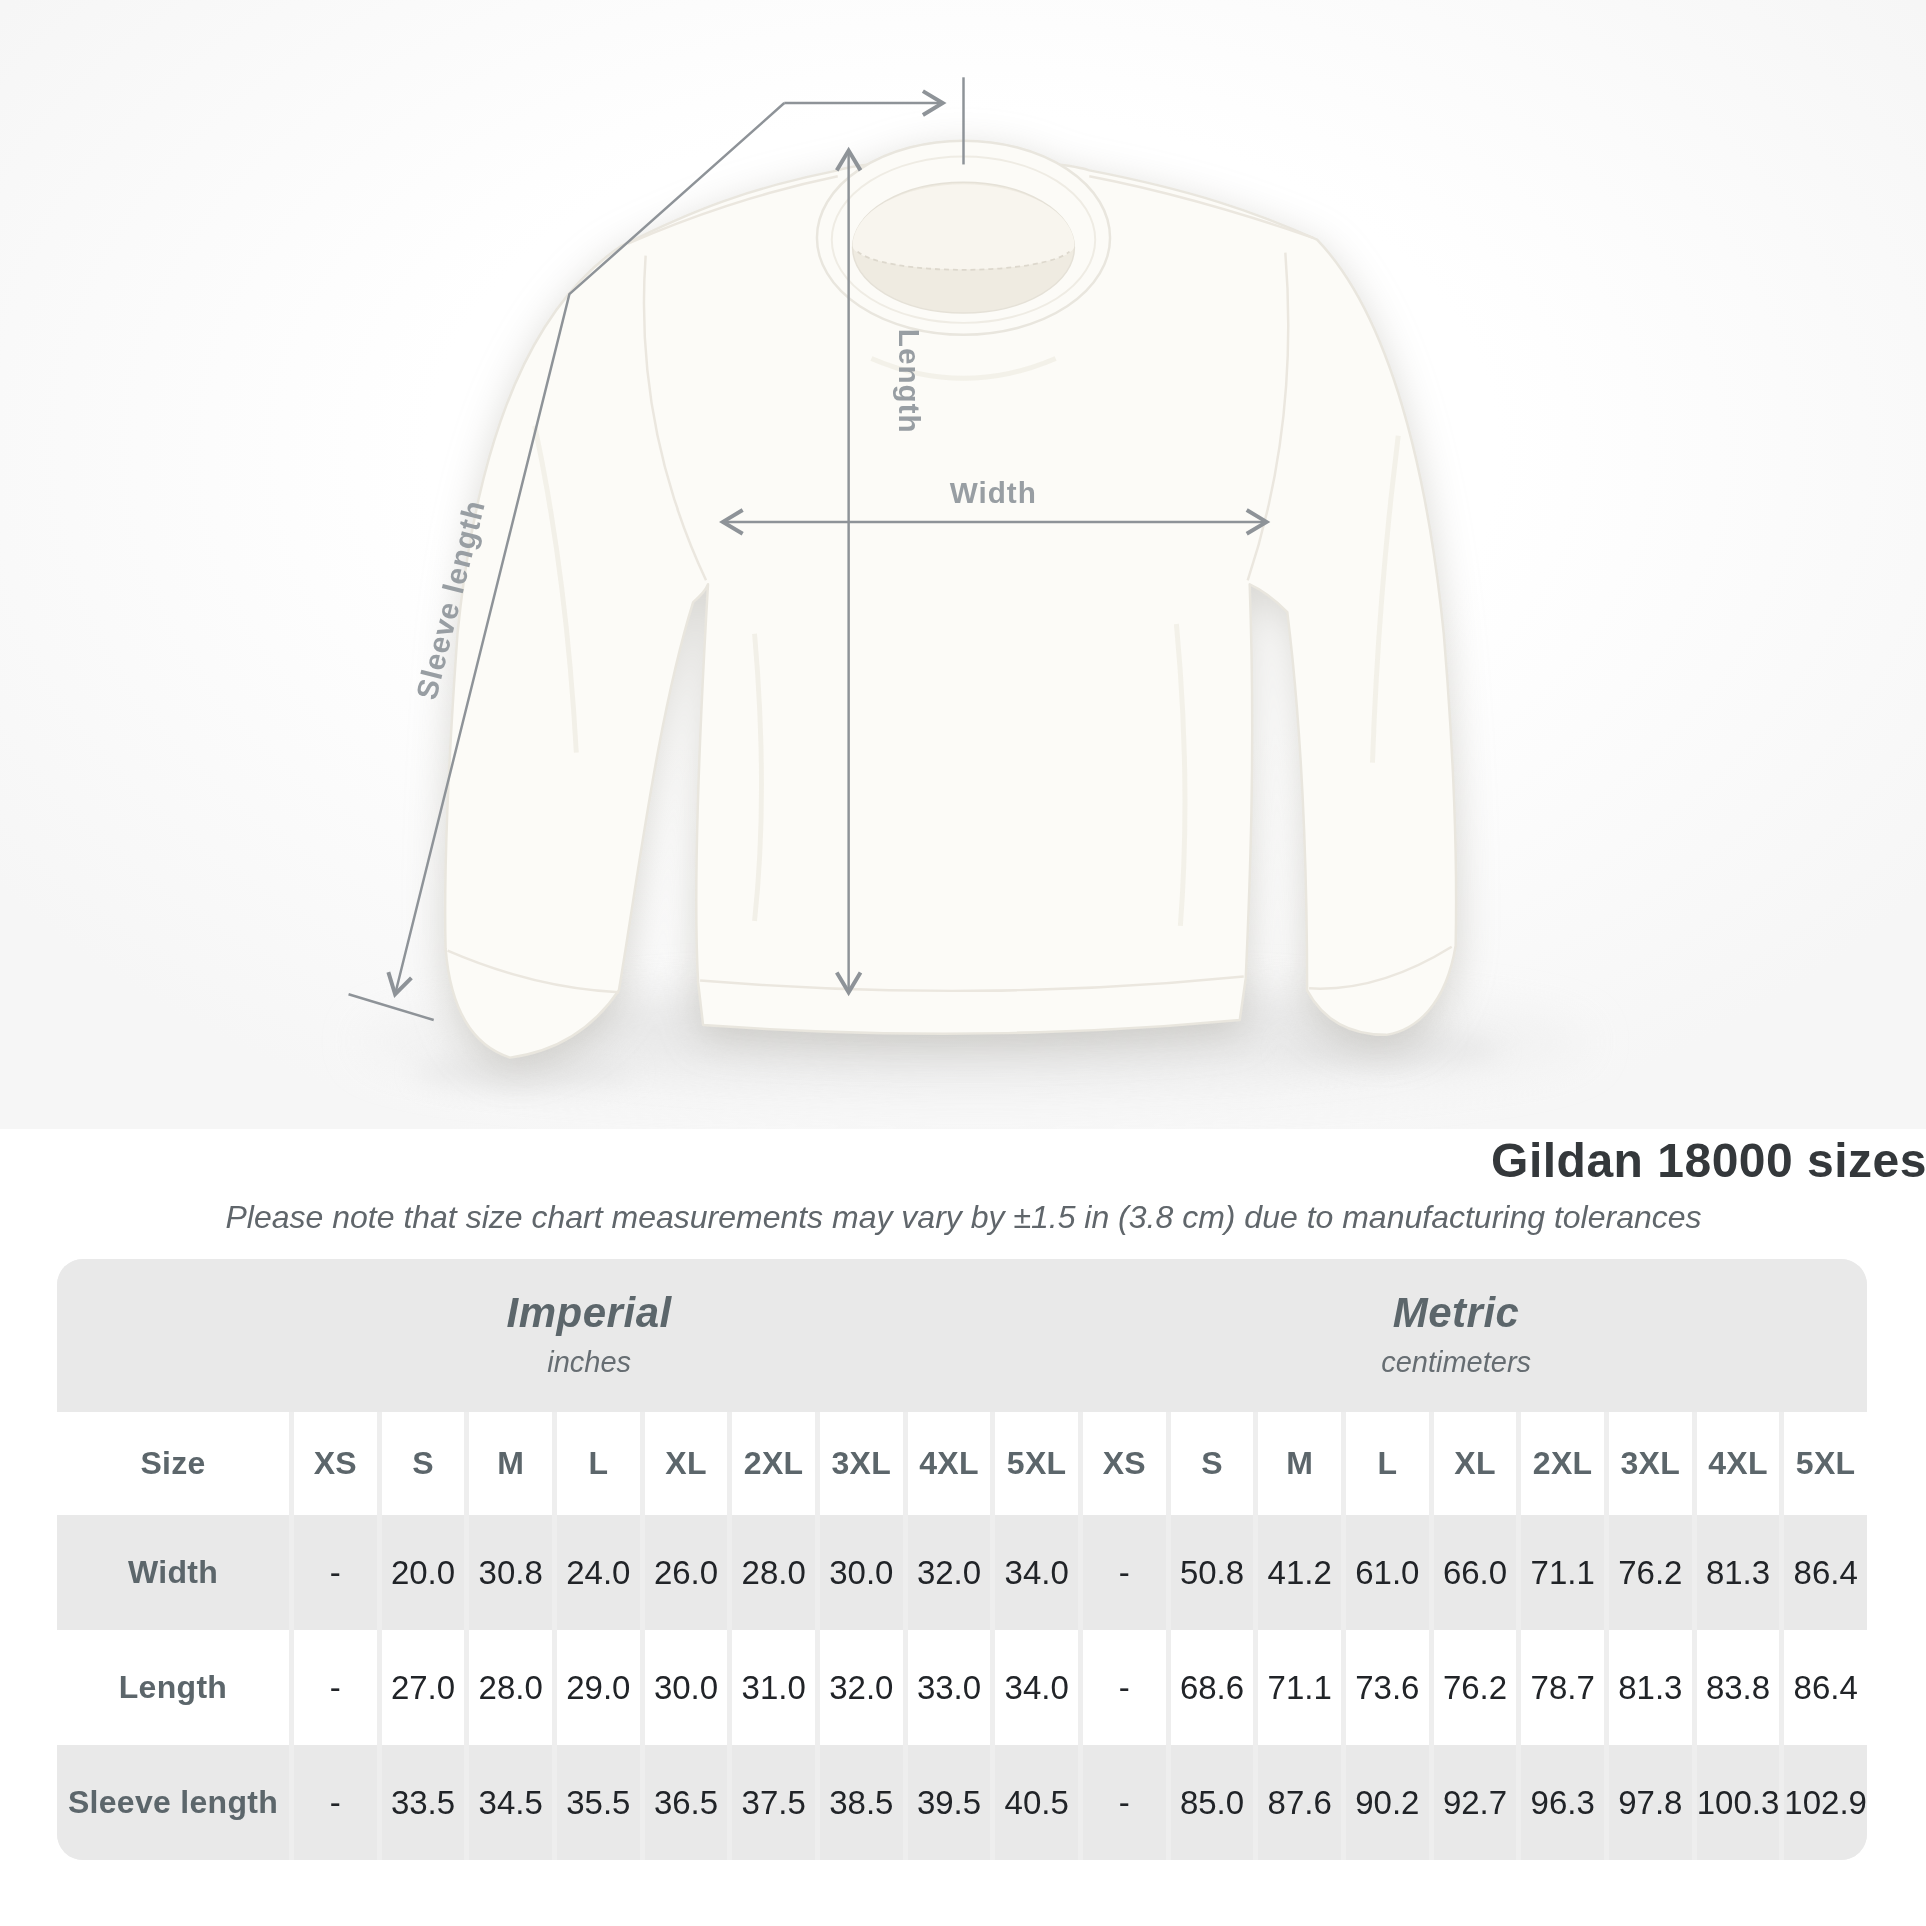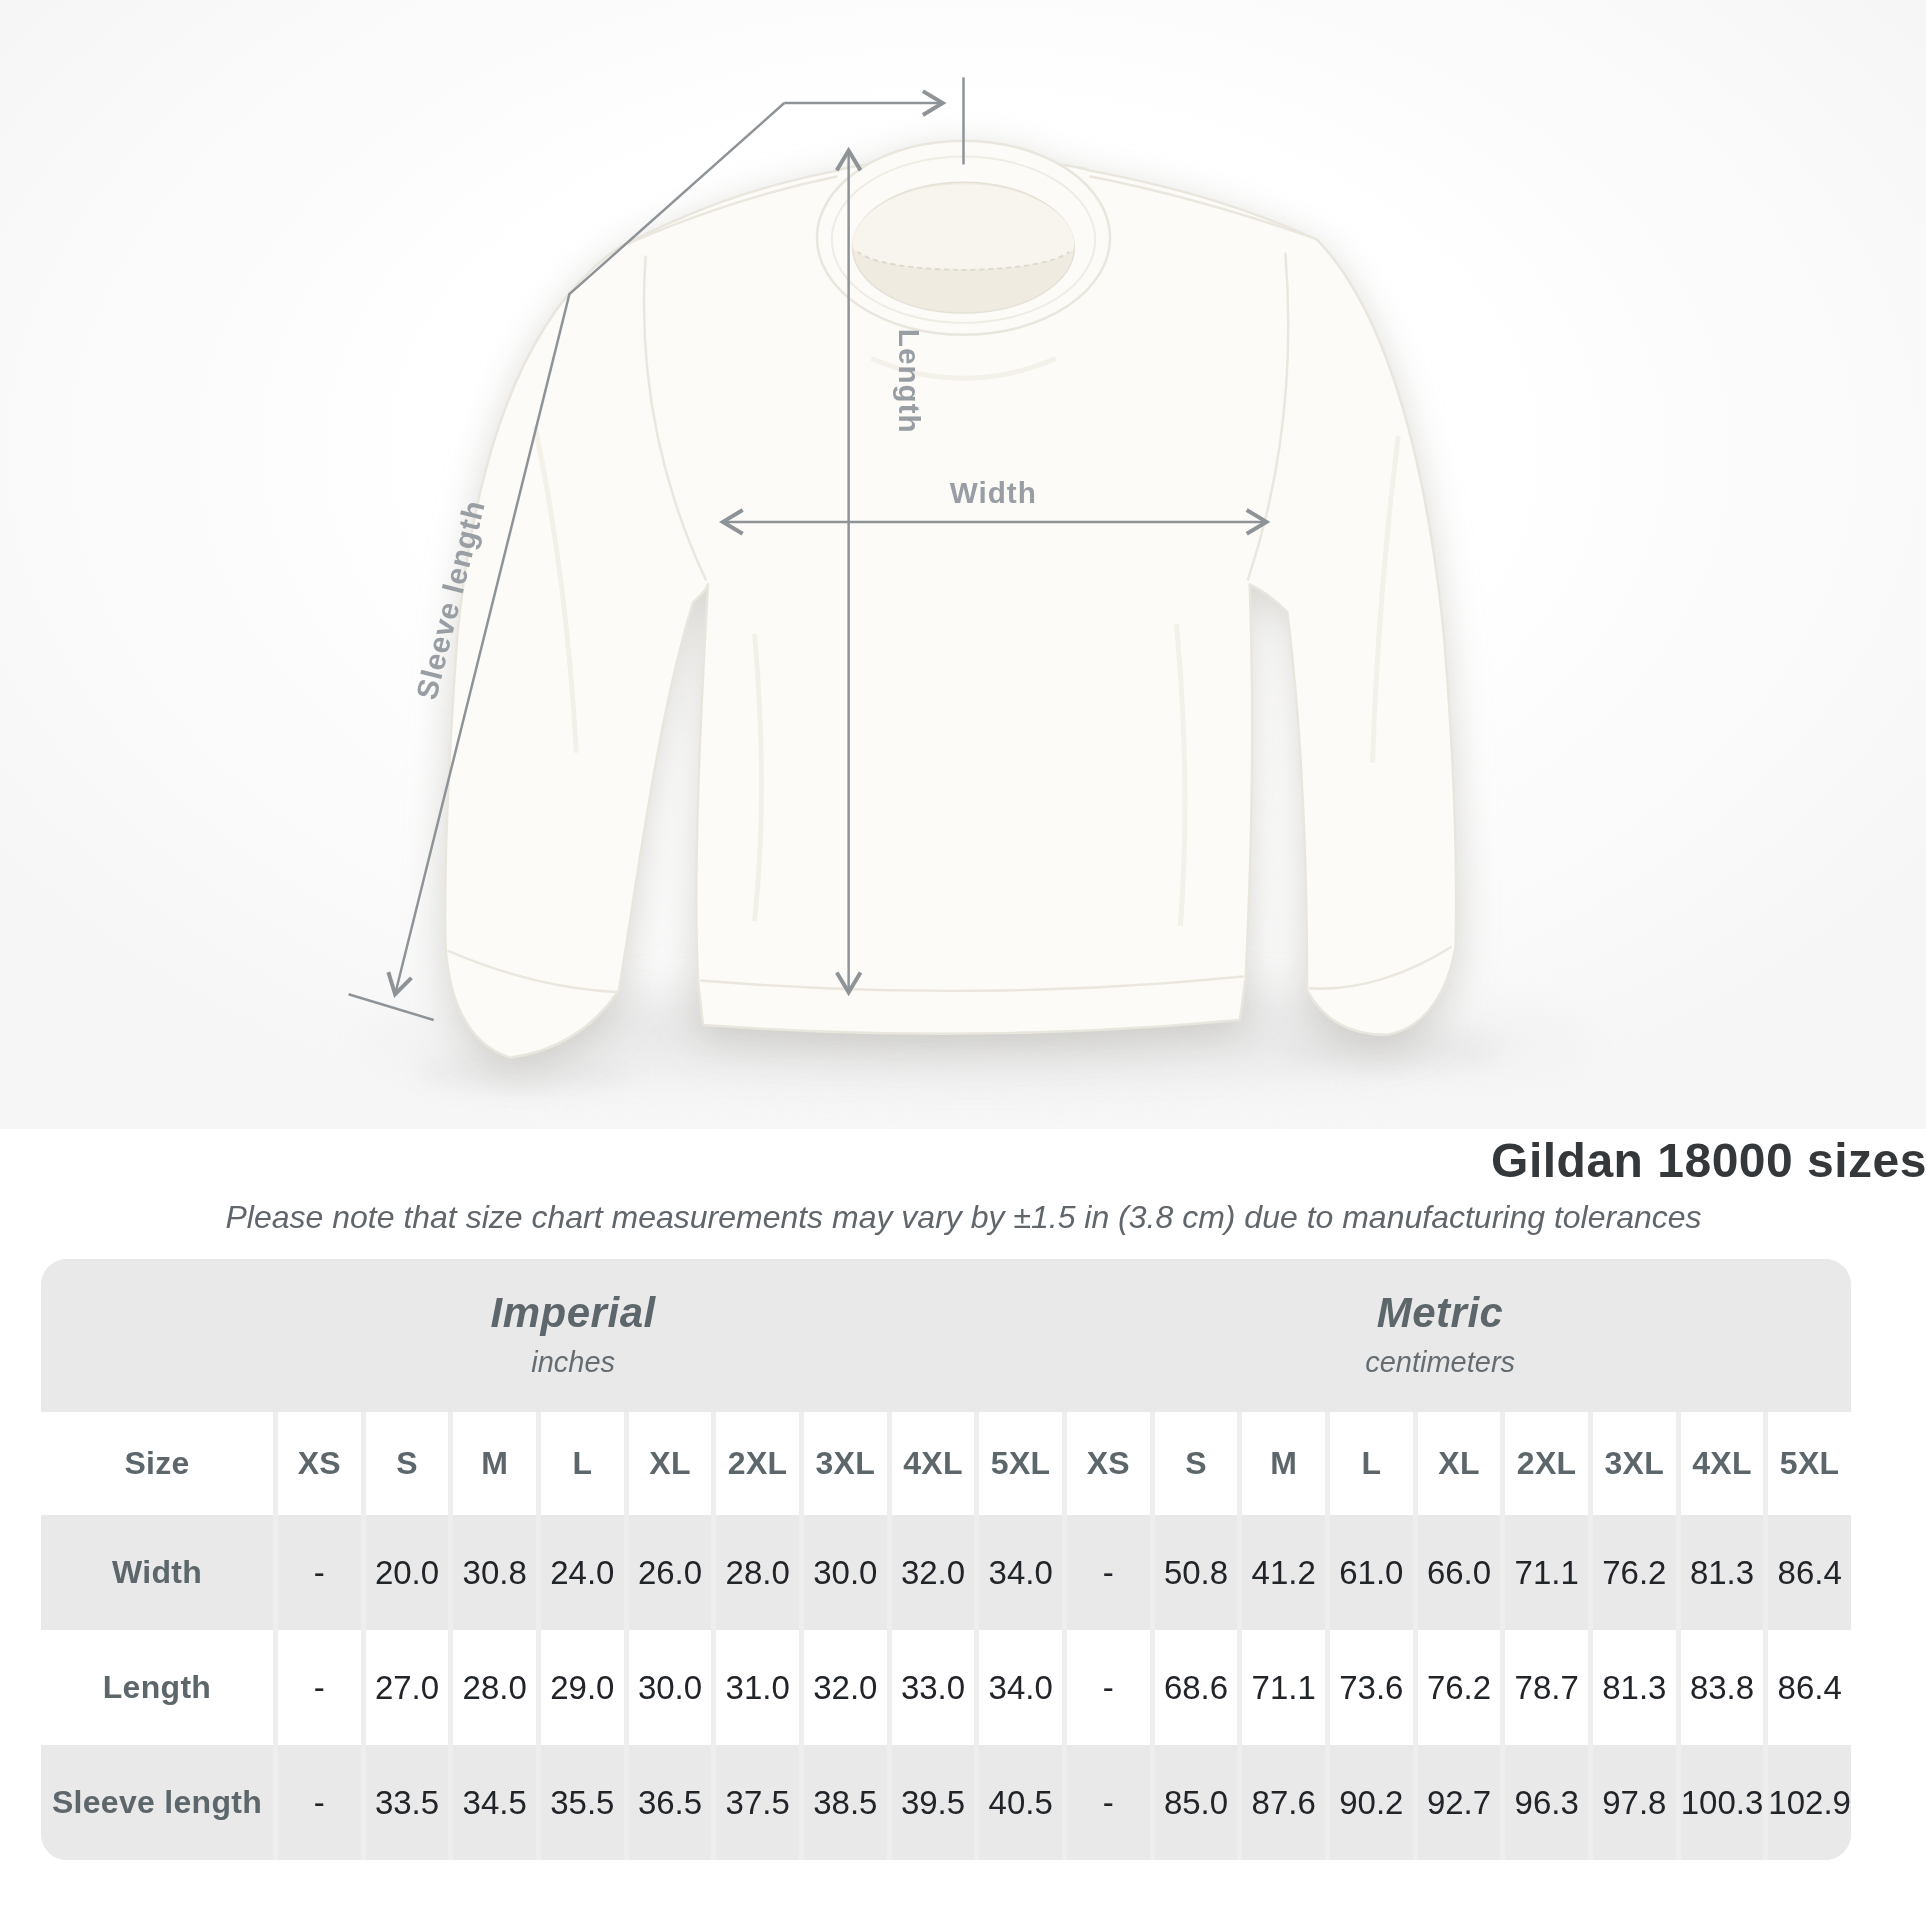--- a/index.html
+++ b/index.html
@@ -11,21 +11,21 @@
          background:radial-gradient(ellipse 1188px 752px at 50% 40%, #ffffff 45%, #f6f6f6 100%);}
   .photo svg{display:block;width:1927px;height:1129px;}
 
   
   .title{position:absolute;top:1135px;left:0;width:100%;text-align:right;
          font-size:48px;font-weight:bold;color:#34383b;letter-spacing:0.5px;line-height:1.1;}
   .subtitle{position:absolute;top:1198px;left:0;width:100%;text-align:center;
          font-size:32px;font-style:italic;color:#60666b;line-height:1.2;}
 
   
-  .size-table{position:absolute;top:1259px;left:41px;width:1810px;height:601px;
+  .size-table{position:absolute;top:1259px;left:57px;width:1810px;height:601px;
          background:#eeeeee;border-radius:26px;overflow:hidden;}
   .group-header{position:relative;height:153px;background:#e9e9e9;}
   .group-block{position:absolute;top:50%;transform:translate(-50%,-52%);text-align:center;white-space:nowrap;}
   .group-block.imperial{left:29.4%;}
   .group-block.metric{left:77.3%;}
   .group-name{font-size:42px;font-weight:bold;font-style:italic;color:#5c666b;letter-spacing:0.5px;}
   .group-unit{font-size:29px;font-style:italic;color:#666d72;margin-top:9px;}
 
   .trow{display:grid;grid-template-columns:232px repeat(18,1fr);column-gap:5px;}
   .size-row{height:103px;}

